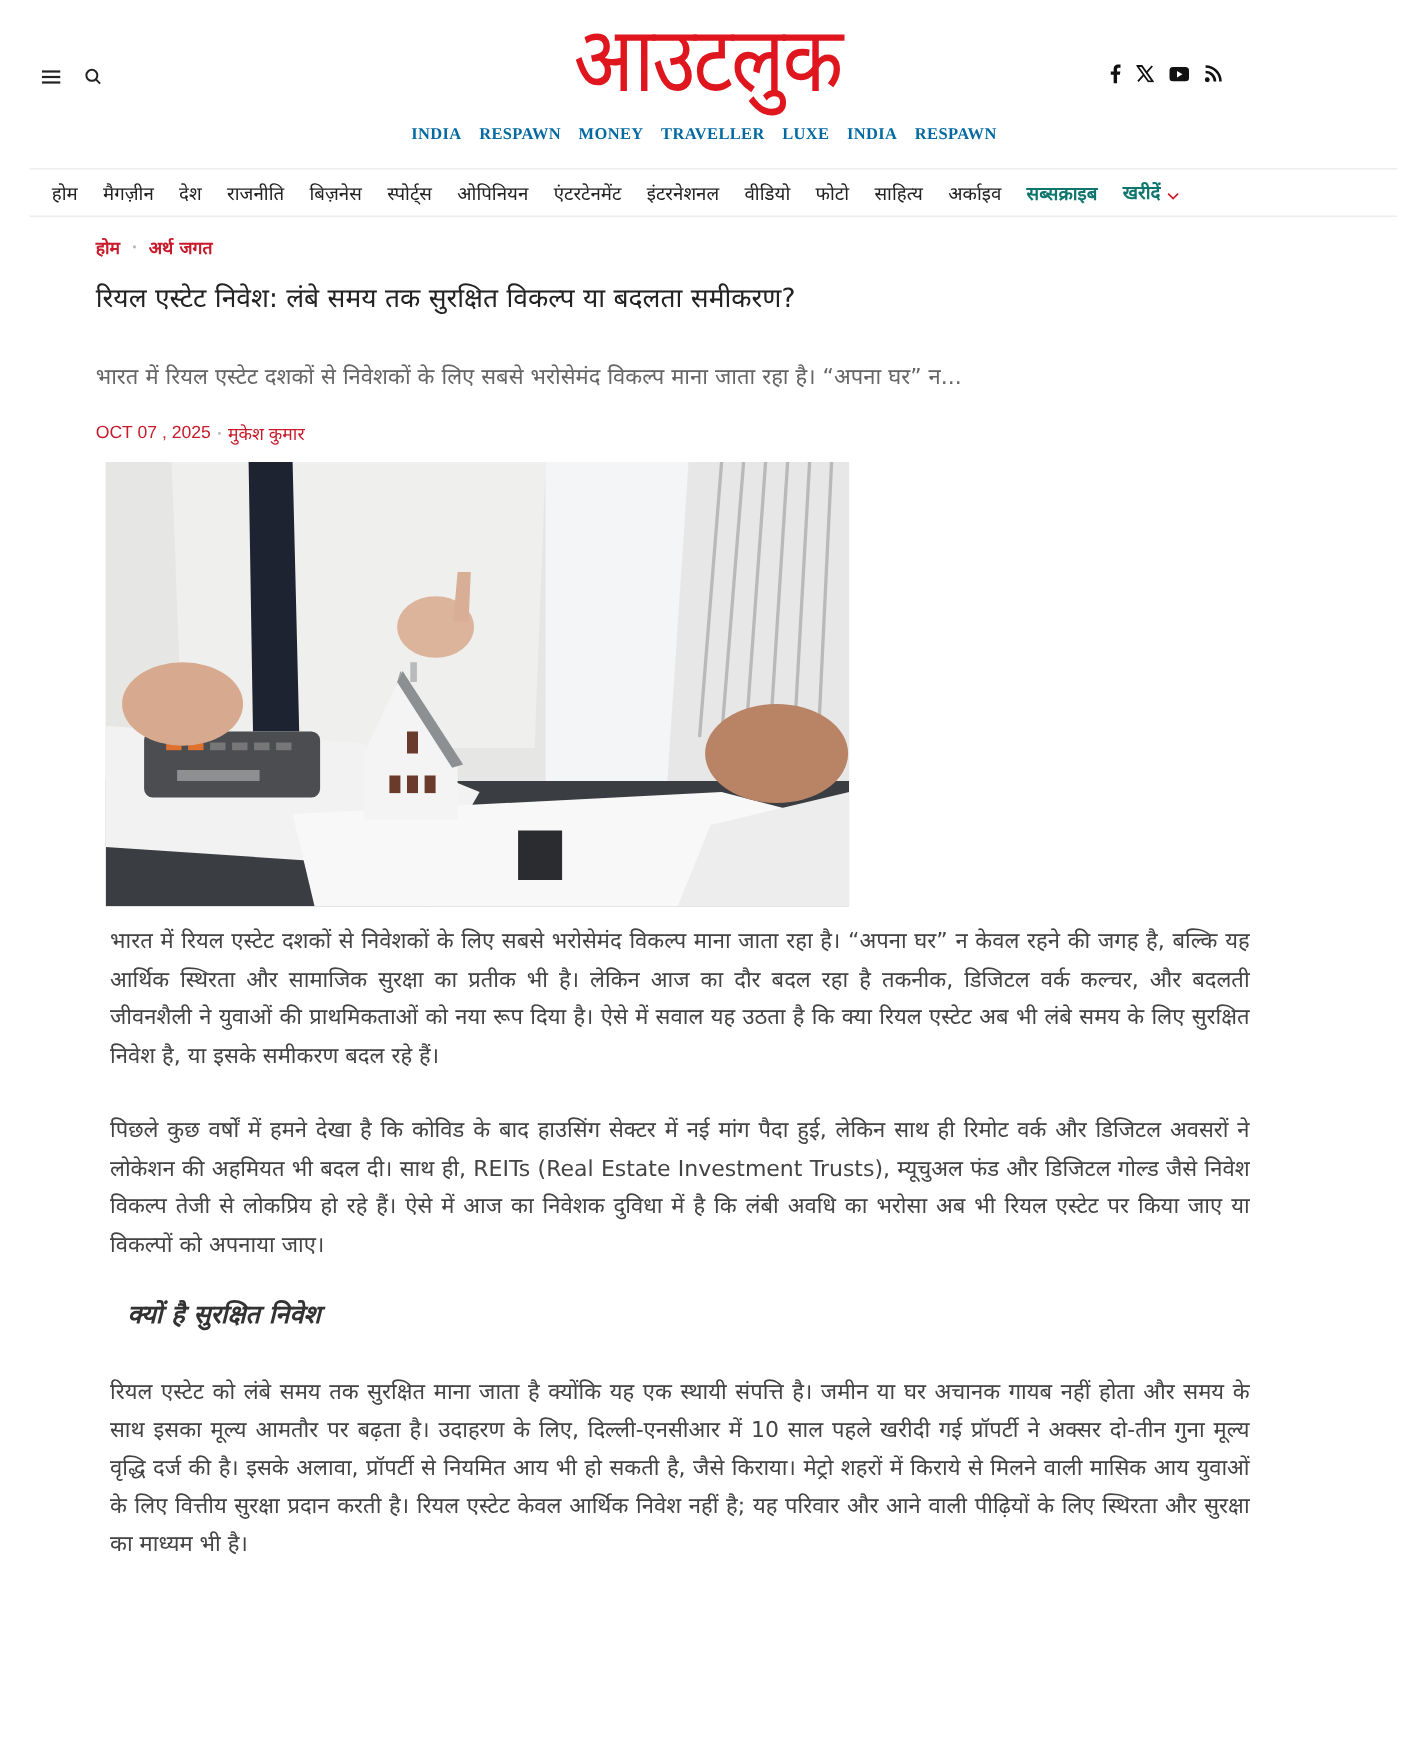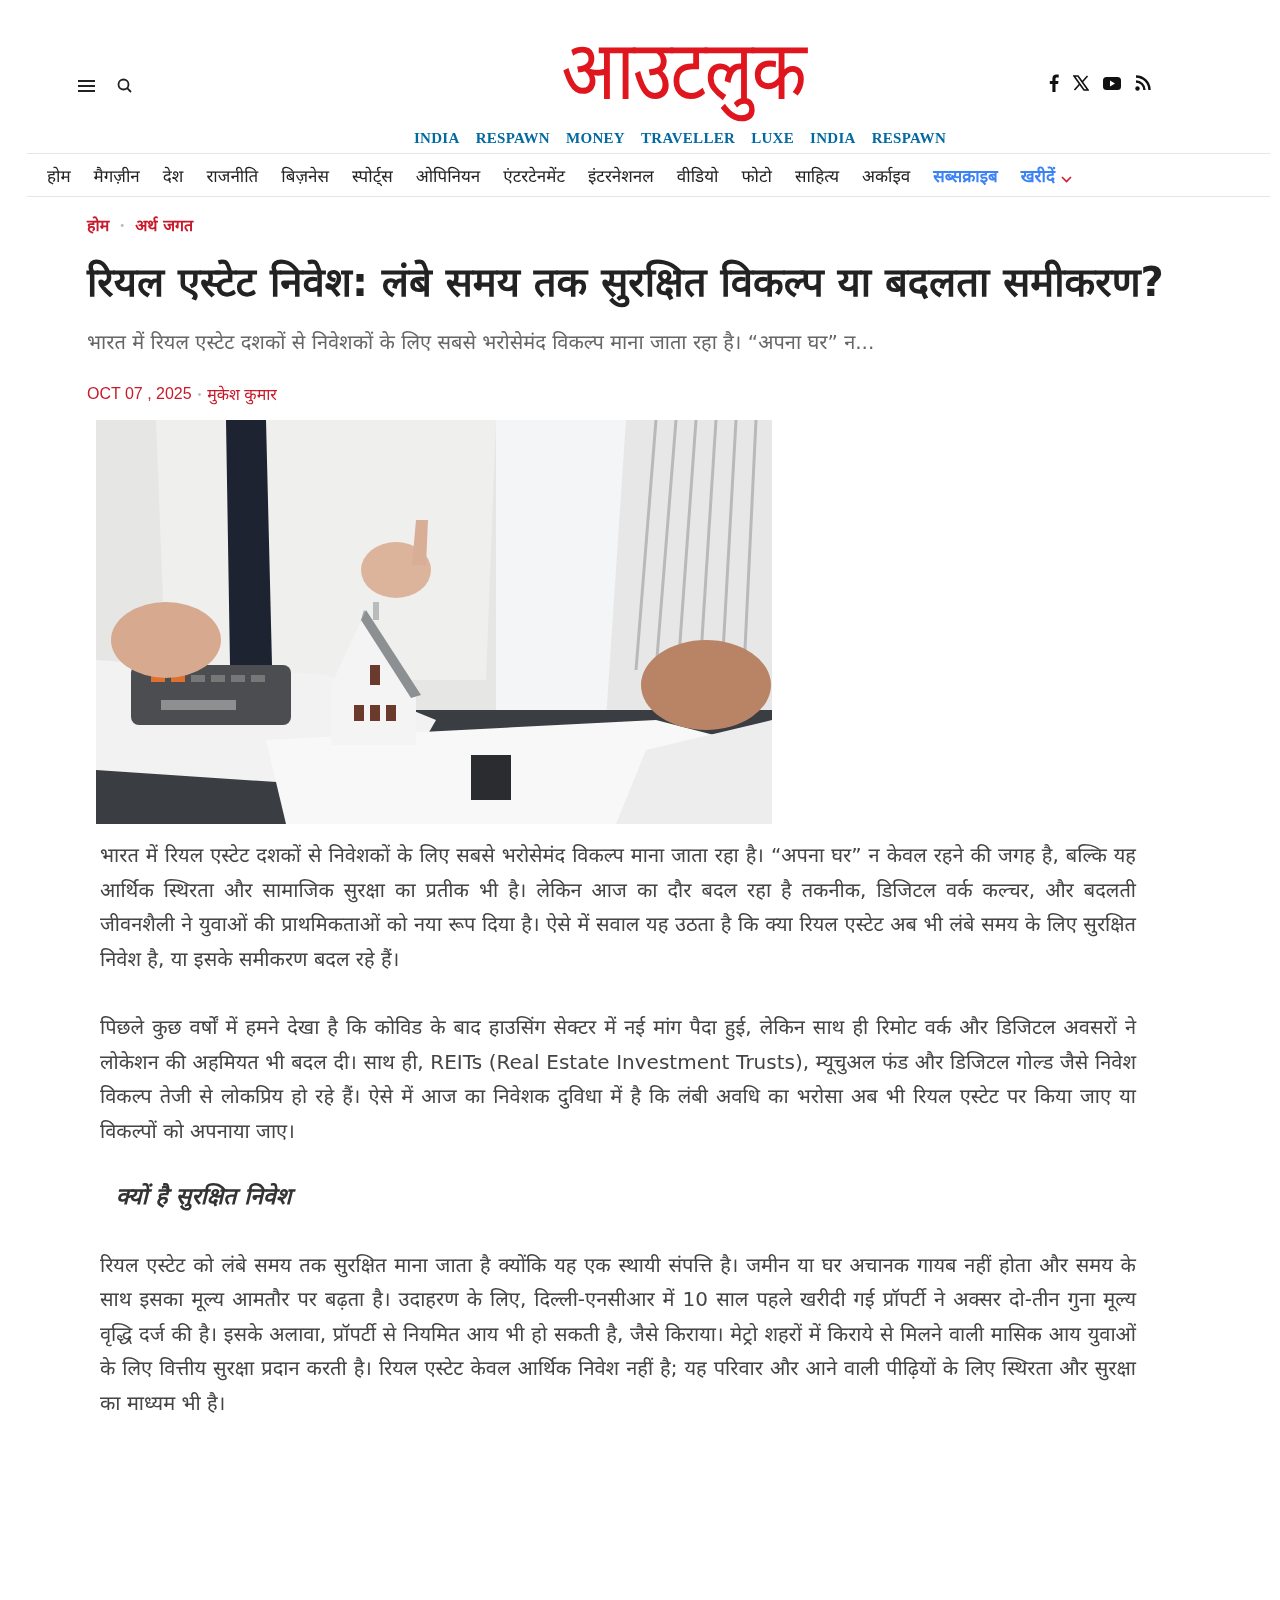--- a/index.html
+++ b/index.html
@@ -1,38 +1,38 @@
 <!DOCTYPE html>
 <html><head>
 <meta charset="utf-8">
 <style>
   * { box-sizing: border-box; margin: 0; padding: 0; }
   html, body { width: 1280px; height: 1600px; overflow: hidden; background: #ffffff; }
   body { font-family: "Liberation Serif", "DejaVu Serif", serif; color: #333; position: relative; }
 
   
-  .header { position: absolute; top: 16px; left: 0; width: 1133px; height: 150px; margin-left: 40px; }
+  .header { position: absolute; top: 0; left: 0; width: 1133px; height: 150px; }
   .header-left { position: absolute; top: 62px; left: 38px; display: flex; align-items: center; gap: 22px; }
   .icon-btn { display: inline-flex; align-items: center; justify-content: center; cursor: pointer; }
   .logo { position: absolute; top: 8px; left: 488px; width: 310px; height: 92px; display: flex; align-items: center; justify-content: center; }
   .logo-text { font-family: "DejaVu Serif", serif; font-size: 72px; color: #e0161f; line-height: 1; letter-spacing: -2px; font-weight: normal; transform: scaleY(1.15); }
   .sub-nav { position: absolute; top: 114px; left: 0; width: 1280px; display: flex; justify-content: center; gap: 16px; }
   .sub-nav a { font-family: "Liberation Serif", serif; font-size: 15px; font-weight: bold; color: #0369a1; text-decoration: none; letter-spacing: 0.3px; }
   .social { position: absolute; top: 58px; right: 22px; display: flex; gap: 14px; align-items: center; }
 
   
   .main-nav { position: absolute; top: 153px; left: 27px; width: 1243px; height: 44px; border-top: 1px solid #e6e6e6; border-bottom: 1px solid #e6e6e6; display: flex; align-items: center; padding-left: 20px; gap: 0; }
   .main-nav a { font-family: "DejaVu Sans", sans-serif; font-size: 17px; color: #222; text-decoration: none; margin-right: 23px; white-space: nowrap; }
-  .main-nav a.red { color: #3b82f6; font-weight: bold; }
+  .main-nav a.red { color: #0f766e; font-weight: bold; }
   .chev { display: inline-block; margin-left: 6px; vertical-align: middle; }
 
   
   .breadcrumb { position: absolute; top: 214px; left: 87px; font-family: "DejaVu Sans", sans-serif; font-size: 16px; color: #c81a2a; font-weight: bold; display: flex; align-items: center; gap: 10px; }
   .breadcrumb .sep { color: #bbb; font-size: 10px; font-weight: normal; }
-  .title { position: absolute; top: 256px; left: 87px; width: 1120px; font-family: "DejaVu Sans", sans-serif; font-size: 40px; color: #222; font-weight: bold; line-height: 1.3; }
+  .title { position: absolute; top: 256px; left: 87px; width: 1120px; font-family: "DejaVu Sans", sans-serif; font-size: 24px; color: #222; font-weight: normal; line-height: 1.3; }
   .summary { position: absolute; top: 328px; left: 87px; width: 1120px; font-family: "DejaVu Sans", sans-serif; font-size: 20px; color: #666; line-height: 1.4; white-space: nowrap; overflow: hidden; }
   .meta { position: absolute; top: 383px; left: 87px; font-family: Liberation Sans, sans-serif; font-size: 16px; color: #c81a2a; display: flex; gap: 6px; align-items: center; }
   .meta .sep { color: #bbb; font-size: 10px; }
 
   .hero { position: absolute; top: 420px; left: 96px; width: 676px; height: 404px; overflow: hidden; background: #e9e9e9; }
 
   .body { position: absolute; top: 838px; left: 100px; width: 1036px; font-family: "DejaVu Sans", sans-serif; color: #444; font-size: 20px; line-height: 34.5px; text-align: justify; }
   .body p { margin-bottom: 34px; }
   .body h3 { font-size: 23px; font-weight: bold; color: #333; margin: 4px 16px 36px; line-height: 1.3; }
   .body h3.italic { font-style: italic; }

